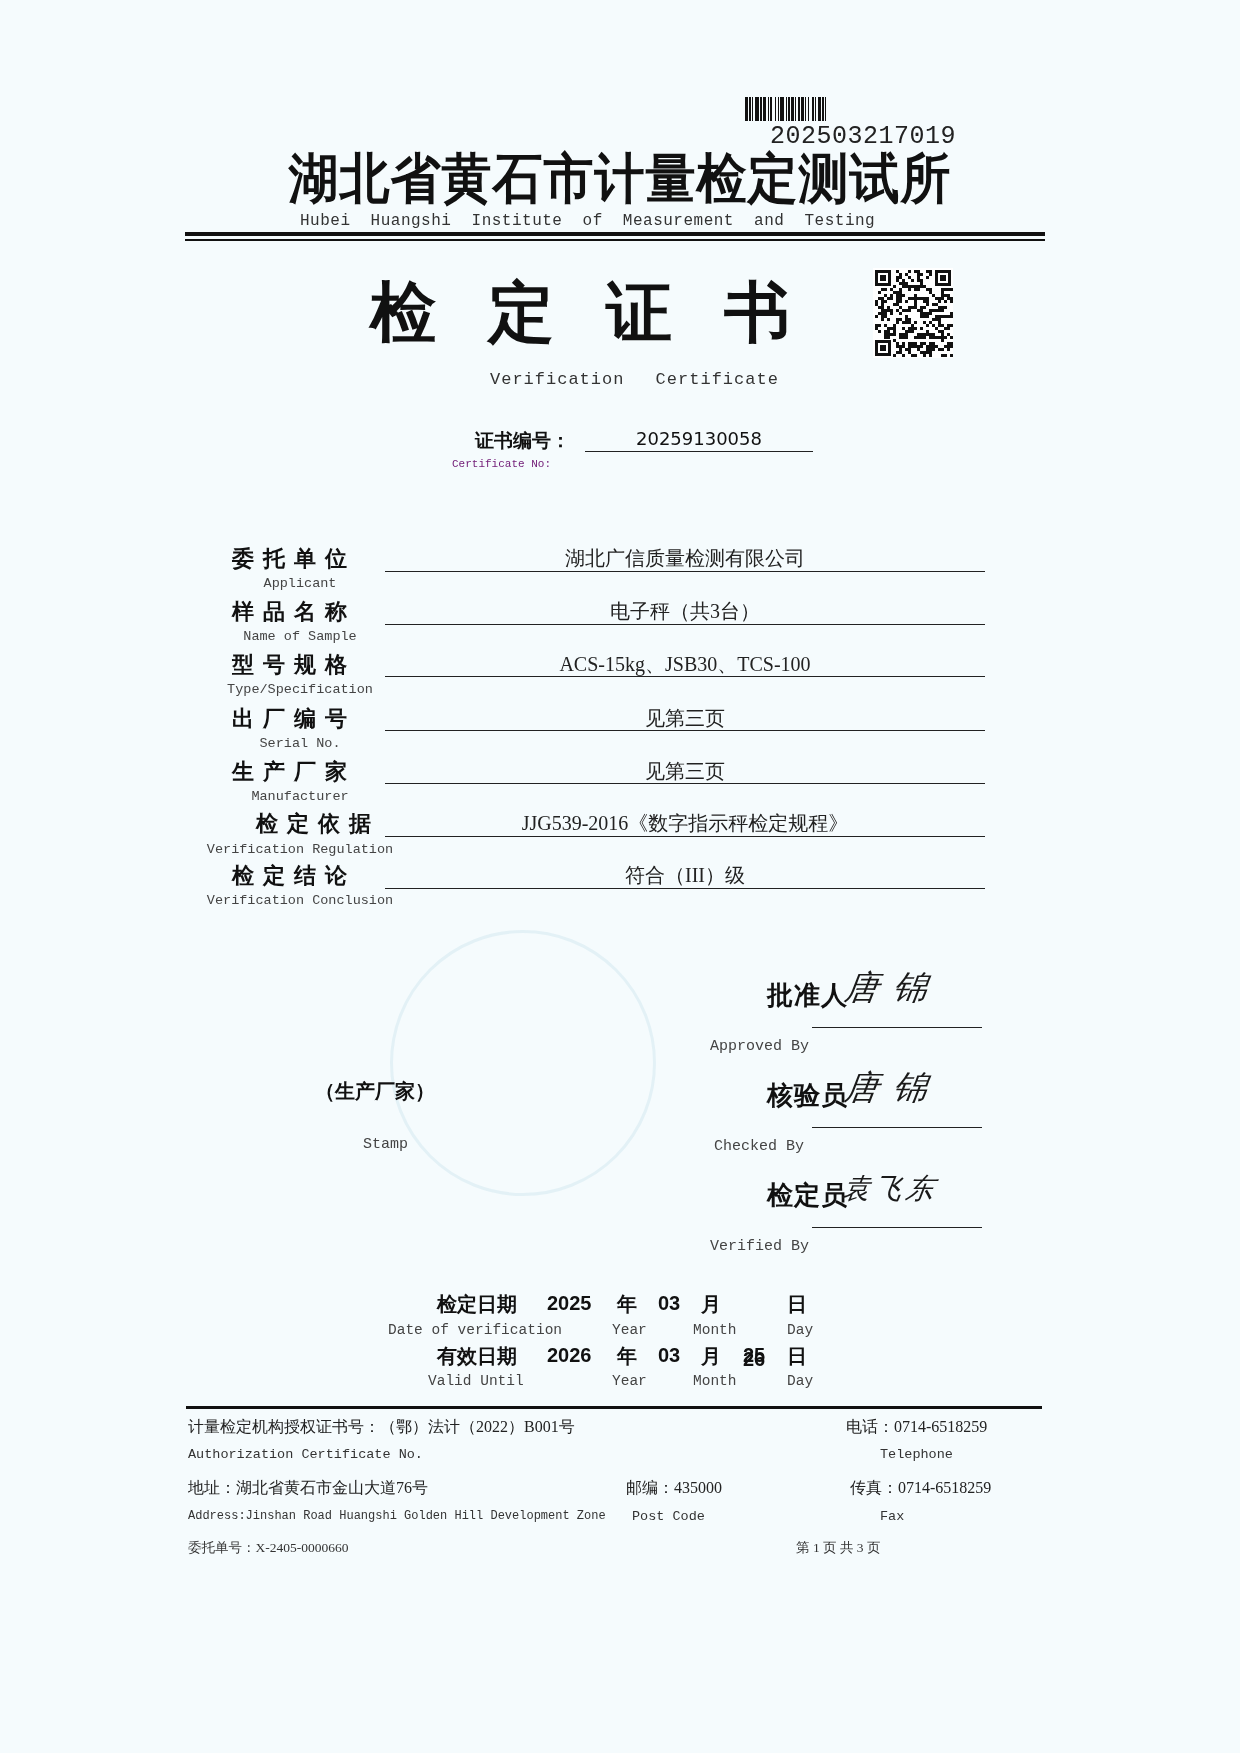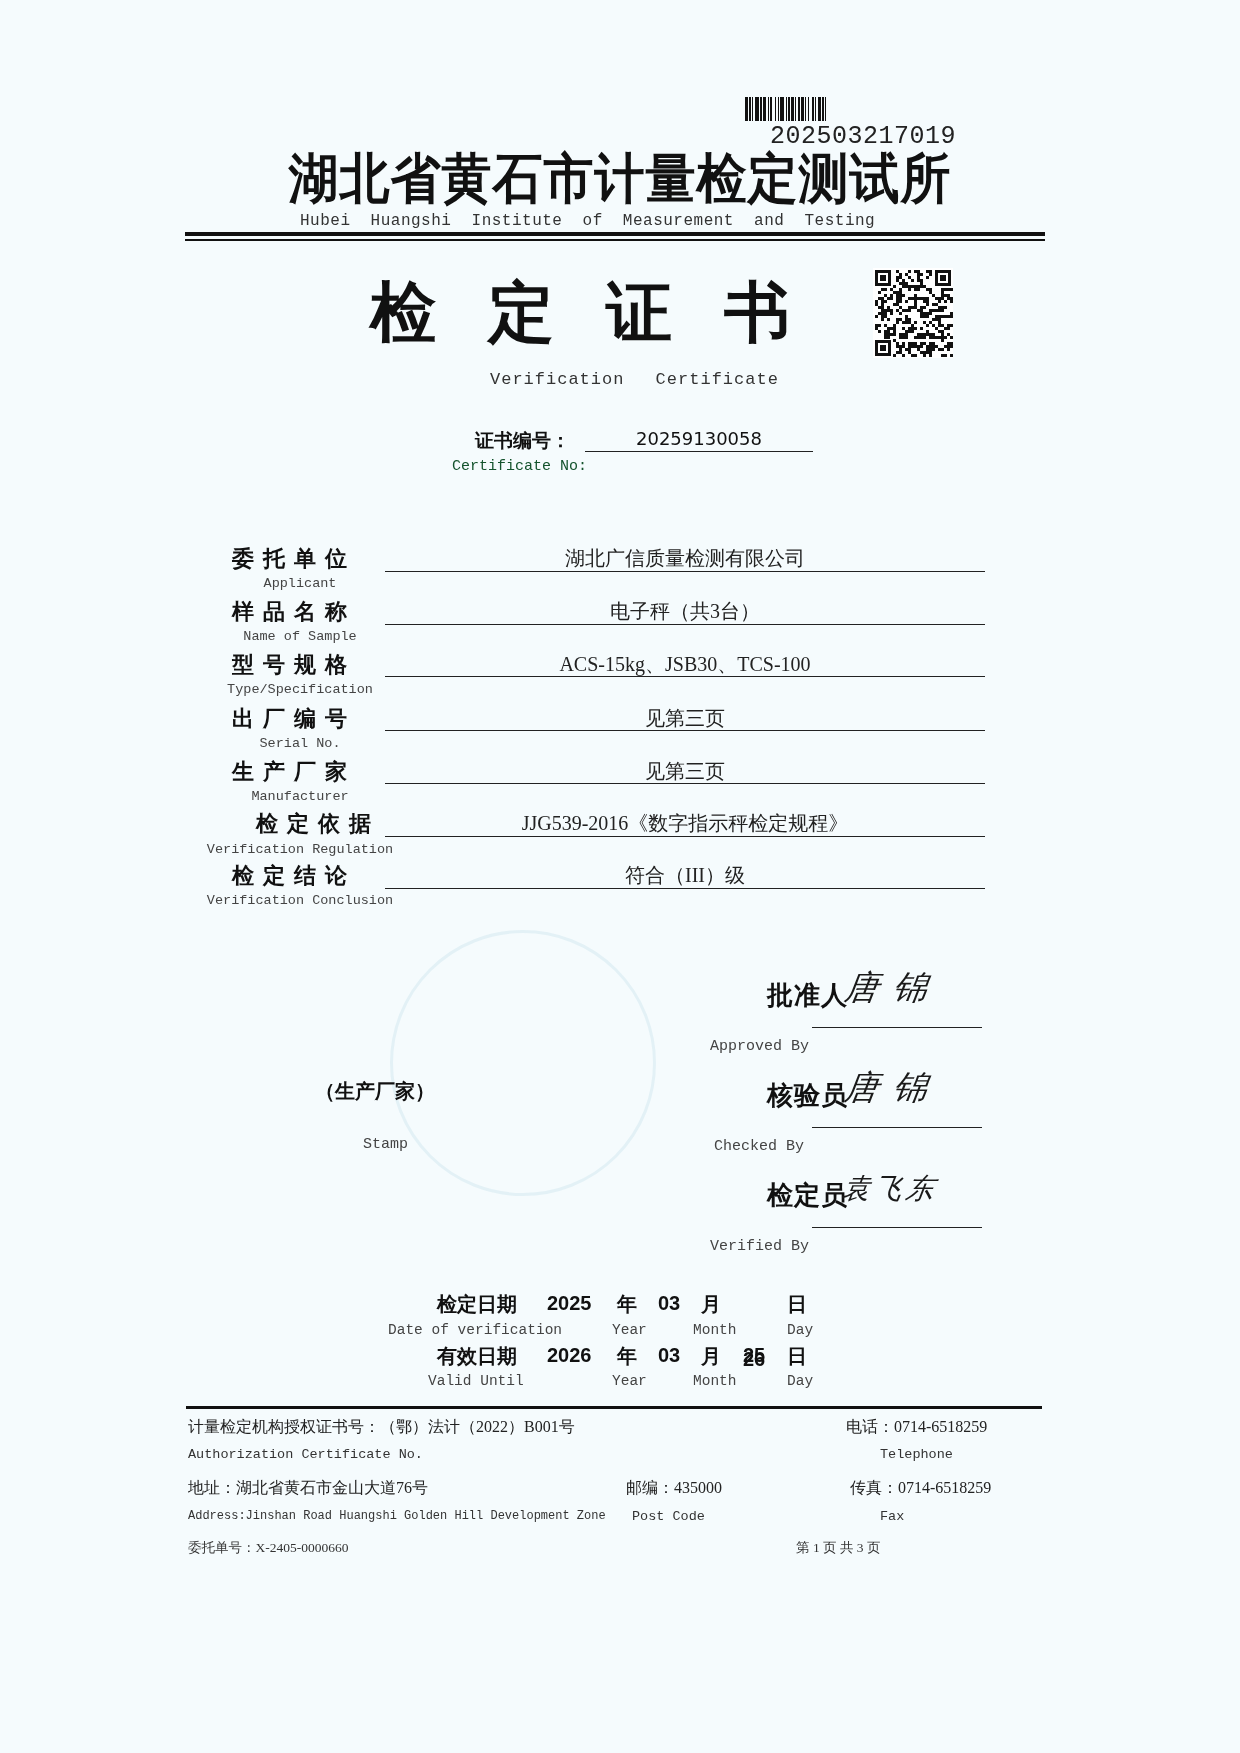--- a/index.html
+++ b/index.html
@@ -23,21 +23,21 @@
   #inst-en { left: 300px; top: 212px; width: 640px; font-size: 16px; color: #333; word-spacing: 10px; letter-spacing: 0.5px; }
   .rule-thick { left: 185px; width: 860px; height: 4px; background: #111; }
   .rule-thin { left: 185px; width: 860px; height: 2px; background: #111; }
 
   #cert-title { left: 370px; top: 268px; font-size: 66px; font-weight: bold; letter-spacing: 52px; }
   #qr { left: 873px; top: 268px; width: 80px; height: 90px; }
   #cert-title-en { left: 490px; top: 370px; font-size: 17px; color: #333; word-spacing: 20px; letter-spacing: 1px; }
 
   #certno-label { left: 475px; top: 428px; font-size: 19px; font-weight: bold; }
   #certno-value { left: 585px; top: 428px; width: 228px; text-align: center; font-size: 18px; border-bottom: 1.5px solid #222; padding-bottom: 2px; }
-  #certno-en { left: 452px; top: 458px; font-size: 15px; color: #14532d; }
+  #certno-en { left: 452px; top: 458px; font-size: 11px; color: #701a75; }
 
   .field-cn { left: 232px; width: 130px; font-size: 22px; font-weight: bold; letter-spacing: 9px; text-align: left; }
   .field-en { left: 200px; width: 200px; font-size: 13.5px; color: #444; text-align: center; }
   .field-line { left: 385px; width: 600px; height: 0; border-bottom: 1.6px solid #222; }
   .field-val { left: 385px; width: 600px; text-align: center; font-size: 20px; color: #222; }
 
   .sig-label { font-size: 26px; font-weight: bold; letter-spacing: 1px; margin-left: 44px; }
   .sig-en { font-size: 15px; color: #444; }
   .sig-line { left: 812px; width: 170px; height: 0; border-bottom: 1.5px solid #222; }
   .sig-name { font-size: 34px; font-family: "DejaVu Serif", serif; font-style: italic; color: #1a1a1a; letter-spacing: 14px; transform: skewX(-8deg); }

